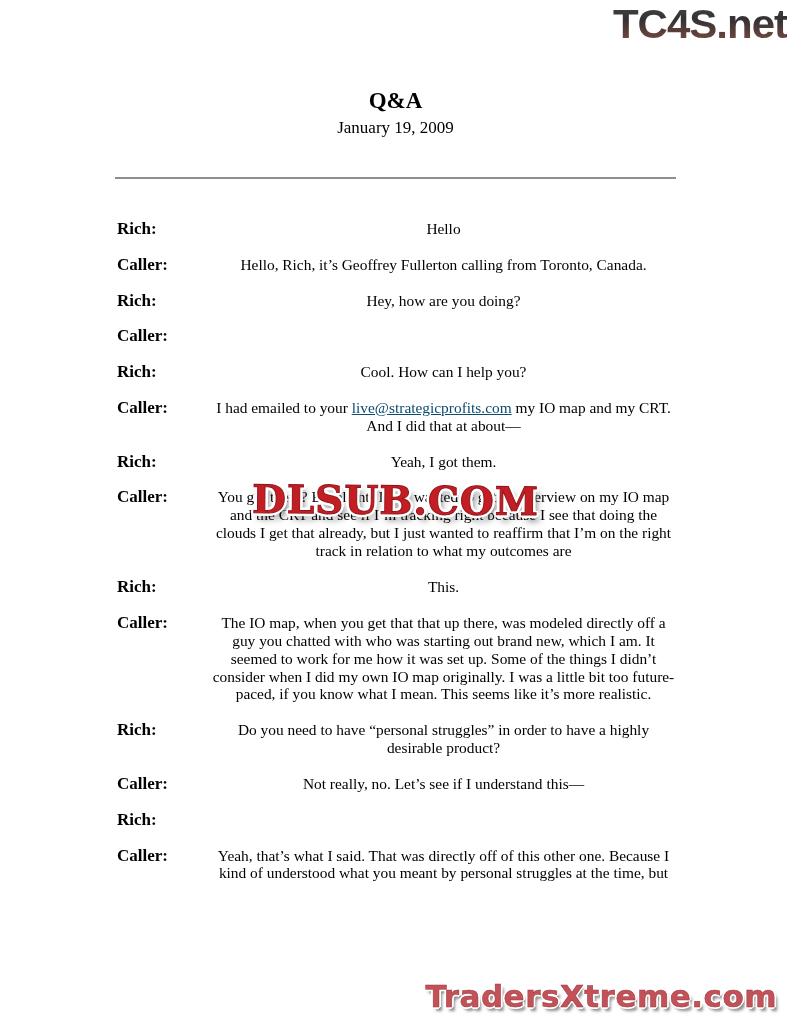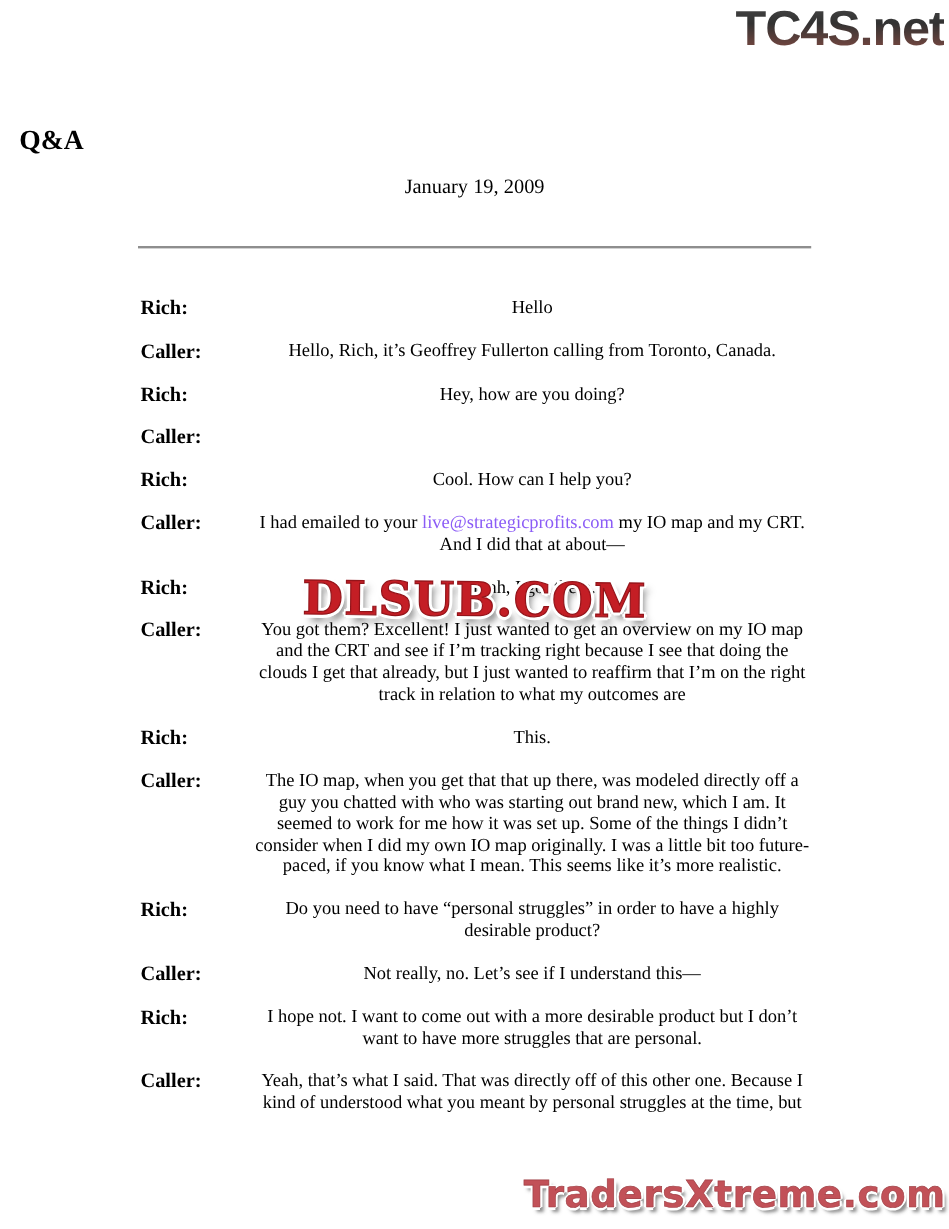--- a/index.html
+++ b/index.html
@@ -19,23 +19,23 @@
     font-weight:bold; font-size:42px; letter-spacing:-1px;
     background:linear-gradient(180deg,#4a4a4a 0%,#323232 40%,#6d453f 80%,#8d625b 100%);
     -webkit-background-clip:text; background-clip:text;
     color:transparent;
     transform:scaleY(0.97);
   }
 
   
   .doc-title {
     padding-top:88px;
-    text-align:left;
+    text-align:center;
     font-size:23px; font-weight:bold;
-    margin:16px;
+    margin:0;
   }
   .doc-date {
     text-align:center;
     font-size:17px;
     margin-top:4px;
   }
   .rule {
     margin:39px 0 0 115px;
     width:561px; height:0;
     border-top:2px solid #8e8e8e;
@@ -45,40 +45,40 @@
   .transcript { margin:41px 0 0 117px; width:560px; }
   .row { display:flex; margin-bottom:17.9px; }
   .speaker {
     width:93px; flex-shrink:0;
     font-weight:bold; font-size:17px; line-height:17.9px;
   }
   .speech {
     width:467px;
     font-size:15.4px; line-height:17.9px;text-align:center;
   }
-  .email-link { color:#8b5cf6; }
+  .email-link { text-decoration:underline; color:#0c4a6e; }
 
   
   .watermark-center {
     position:absolute; left:252px; top:477px;
     font-family:"DejaVu Serif", serif;
     font-weight:bold; font-size:39px; letter-spacing:1px;
     color:#c41e25;
     -webkit-text-stroke:1px #93141a;
     transform:rotate(0.5deg);
     text-shadow:
       -3px 0 0 #fff, 3px 0 0 #fff, 0 -3px 0 #fff, 0 3px 0 #fff,
       -2px -2px 0 #fff, 2px -2px 0 #fff, -2px 2px 0 #fff, 2px 2px 0 #fff,
       4px 6px 6px rgba(40,40,40,0.55);
     white-space:nowrap;
   }
 
   
   .watermark-bottom {
-    position:absolute; right:3px; top:978px;
+    position:absolute; right:14px; top:978px;
     font-family:"DejaVu Sans", sans-serif;
     font-weight:bold; font-size:31px; letter-spacing:0.5px;
     color:#c25158;
     -webkit-text-stroke:0.5px #9c3a40;
     text-shadow:
       -2px 0 0 #fff, 2px 0 0 #fff, 0 -2px 0 #fff, 0 2px 0 #fff,
       -1px -1px 0 #fff, 1px -1px 0 #fff, -1px 1px 0 #fff, 1px 1px 0 #fff,
       3px 4px 3px rgba(60,60,60,0.6);
     white-space:nowrap;
   }
@@ -147,21 +147,20 @@
     <div class="speech"><span>Do you need to have “personal struggles” in order to have a highly desirable product?</span></div>
   </div>
 
   <div class="row">
     <div class="speaker">Caller:</div>
     <div class="speech"><span>Not really, no. Let’s see if I understand this—</span></div>
   </div>
 
   <div class="row">
     <div class="speaker">Rich:</div>
-    <div class="speech"><span>I hope not. I want to come out with a more desirable product but I don’t want to have more struggles that are personal.</span></div>
   </div>
 
   <div class="row">
     <div class="speaker">Caller:</div>
     <div class="speech"><span>Yeah, that’s what I said. That was directly off of this other one. Because I kind of understood what you meant by personal struggles at the time, but</span></div>
   </div>
 </div>
 
 <div class="watermark-center">DLSUB.COM</div>
 <div class="watermark-bottom">TradersXtreme.com</div>

